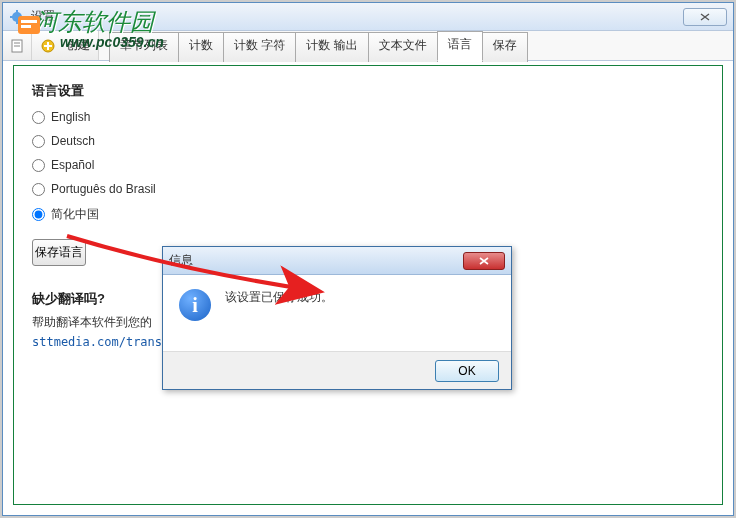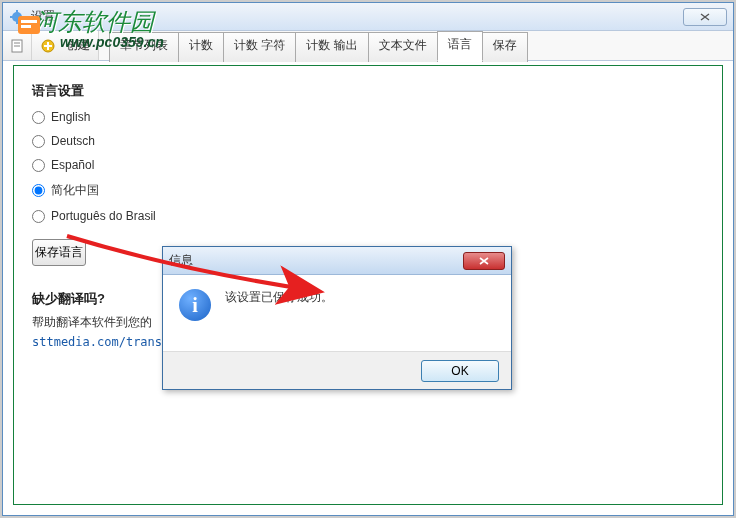--- a/index.html
+++ b/index.html
@@ -93,21 +93,21 @@
       background: radial-gradient(circle at 35% 30%, #6fb0ff, #1b63c7);
       display: flex; align-items: center; justify-content: center;
       color: #fff; font-size: 20px; font-weight: bold; font-family: Georgia, serif;
       margin-right: 14px; flex-shrink: 0;
     }
     .dlg-footer {
       height: 38px; background: #f0f0f0; border-top: 1px solid #ddd;
       display: flex; justify-content: flex-end; align-items: center; padding: 0 12px;
     }
     .ok-btn {
-      width: 78px; height: 22px; border: 1px solid #3c7fb1;
+      width: 64px; height: 22px; border: 1px solid #3c7fb1;
       border-radius: 3px; background: linear-gradient(#f5fafd,#cfe7f7);
       font-size: 12px; cursor: pointer;
     }
     
     
     .watermark { position: absolute; top: 6px; left: 34px; z-index: 20; pointer-events: none; }
     .wm-main { font-size: 24px; font-weight: normal; font-style: italic; color: #1b8a3a;
       text-shadow: 1px 1px 0 #fff; }
     .wm-sub { font-size: 14px; color: #14532d; font-weight: bold; margin-left: 26px; margin-top: -4px; font-style: italic; }
     .wm-icon { position: absolute; left: -20px; top: 4px; width: 30px; height: 30px; }
@@ -170,26 +170,26 @@
     </label>
     <label class="radio-row">
       <input type="radio" name="lang" style="">
       <span>Deutsch</span>
     </label>
     <label class="radio-row">
       <input type="radio" name="lang" style="">
       <span>Español</span>
     </label>
     <label class="radio-row">
+      <input type="radio" name="lang" style="">
+      <span>Português do Brasil</span>
+    </label>
+    <label class="radio-row">
       <input type="radio" name="lang" checked="" style="">
       <span>简化中国</span>
-    </label>
-    <label class="radio-row">
-      <input type="radio" name="lang" style="">
-      <span>Português do Brasil</span>
     </label>
     
     <button class="save-btn">保存语言</button>
     
     <div class="missing-title">缺少翻译吗?</div>
     <div class="missing-text">帮助翻译本软件到您的</div>
     <div class="missing-link">sttmedia.com/transl</div>
   </div>
 </div>
 

